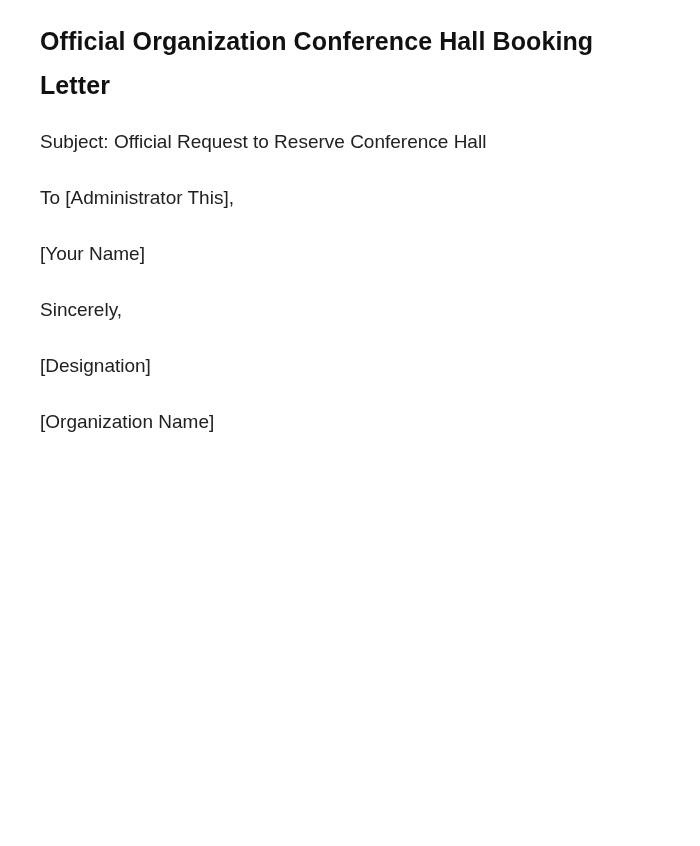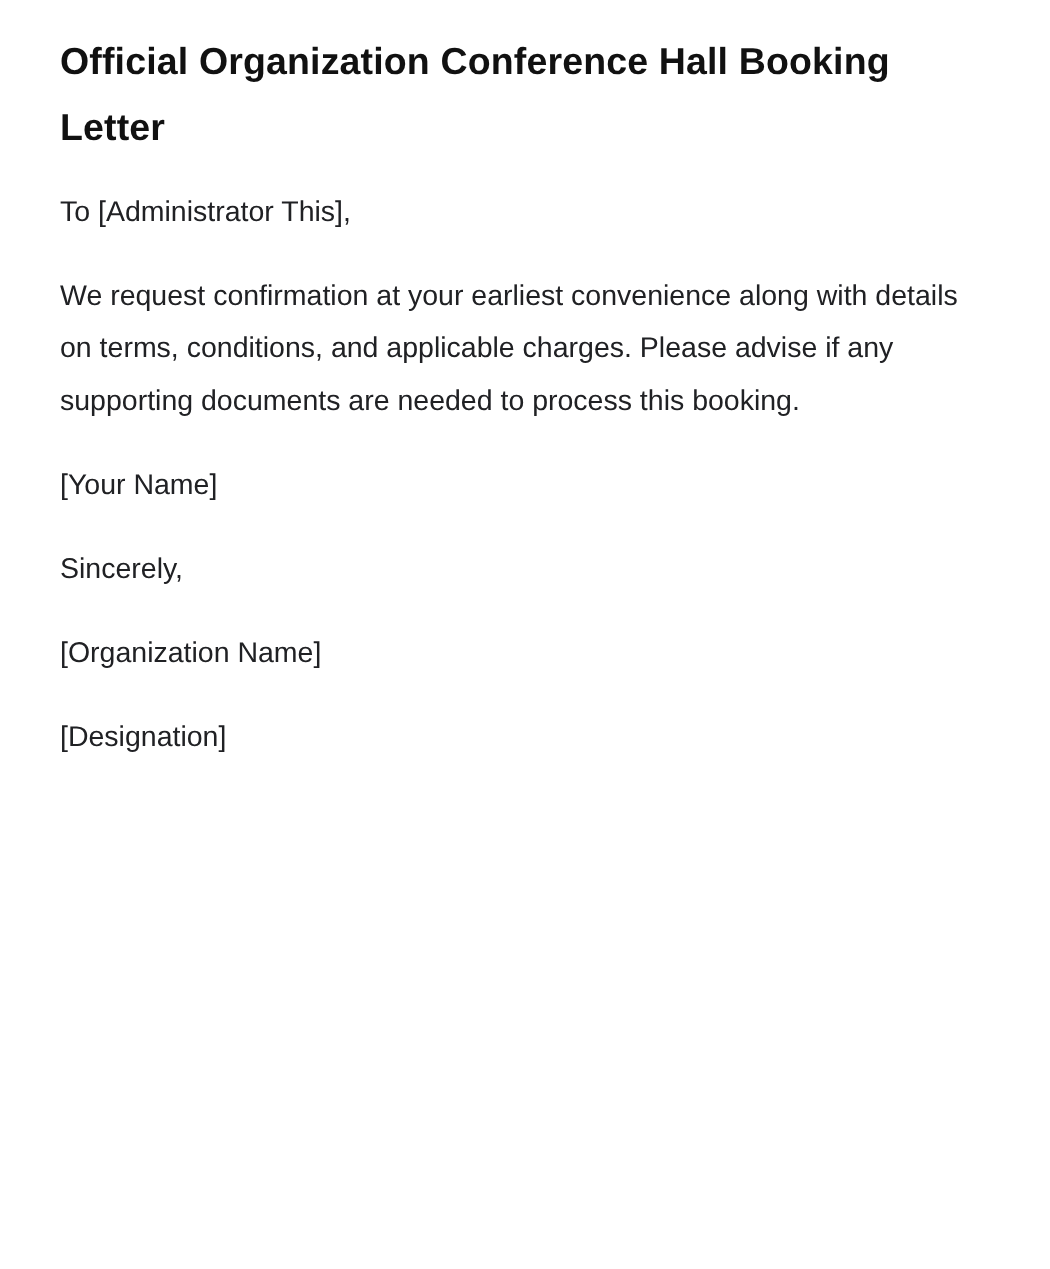--- a/index.html
+++ b/index.html
@@ -35,28 +35,28 @@
     margin-bottom: 21px;
   }
 </style>
 </head>
 <body>
 
 <div class="page">
   <div class="letter">
     <h1 class="letter-title">Official Organization Conference Hall Booking Letter</h1>
 
+    <p class="letter-paragraph">Subject: Official Request to Reserve Conference Hall</p>
 
     <p class="letter-paragraph">To [Administrator This],</p>
 
 
-    <p class="letter-paragraph">We request confirmation at your earliest convenience along with details on terms, conditions, and applicable charges. Please advise if any supporting documents are needed to process this booking.</p>
 
     <p class="letter-paragraph">[Your Name]</p>
 
     <p class="letter-paragraph">Sincerely,</p>
 
+    <p class="letter-paragraph">[Designation]</p>
+
     <p class="letter-paragraph">[Organization Name]</p>
-
-    <p class="letter-paragraph">[Designation]</p>
 
   </div>
 </div>
 
 </body></html>

